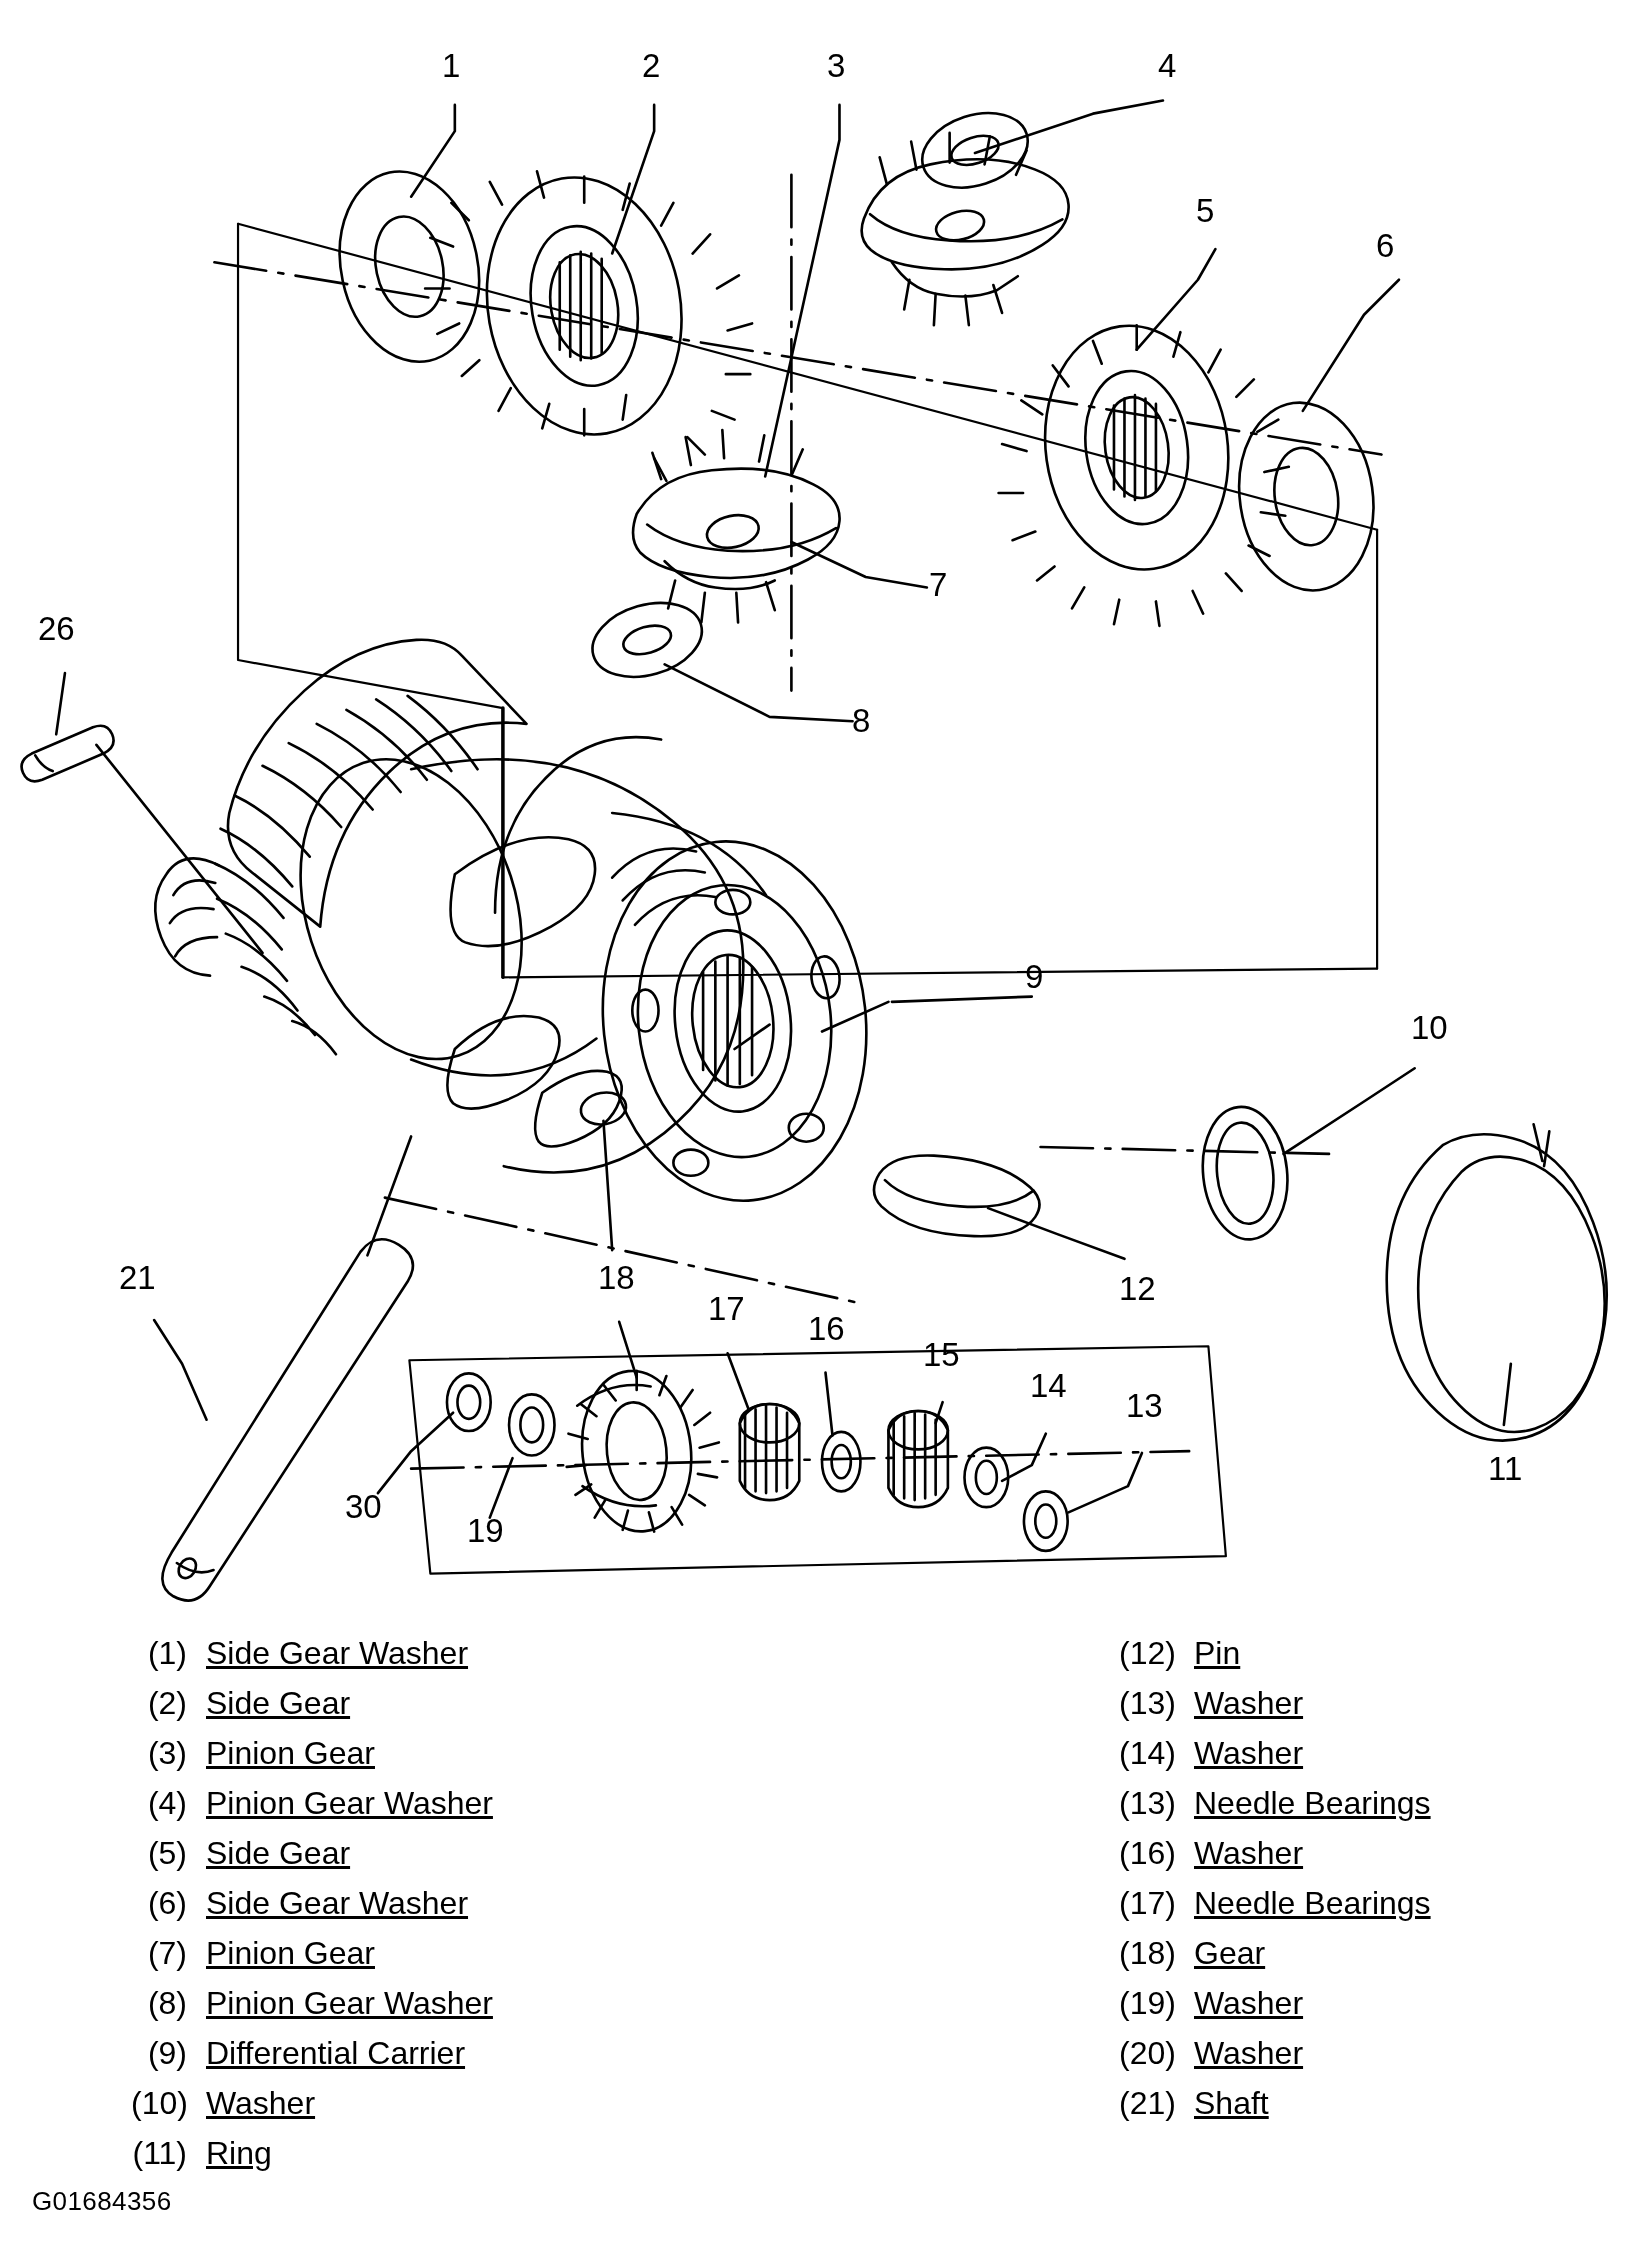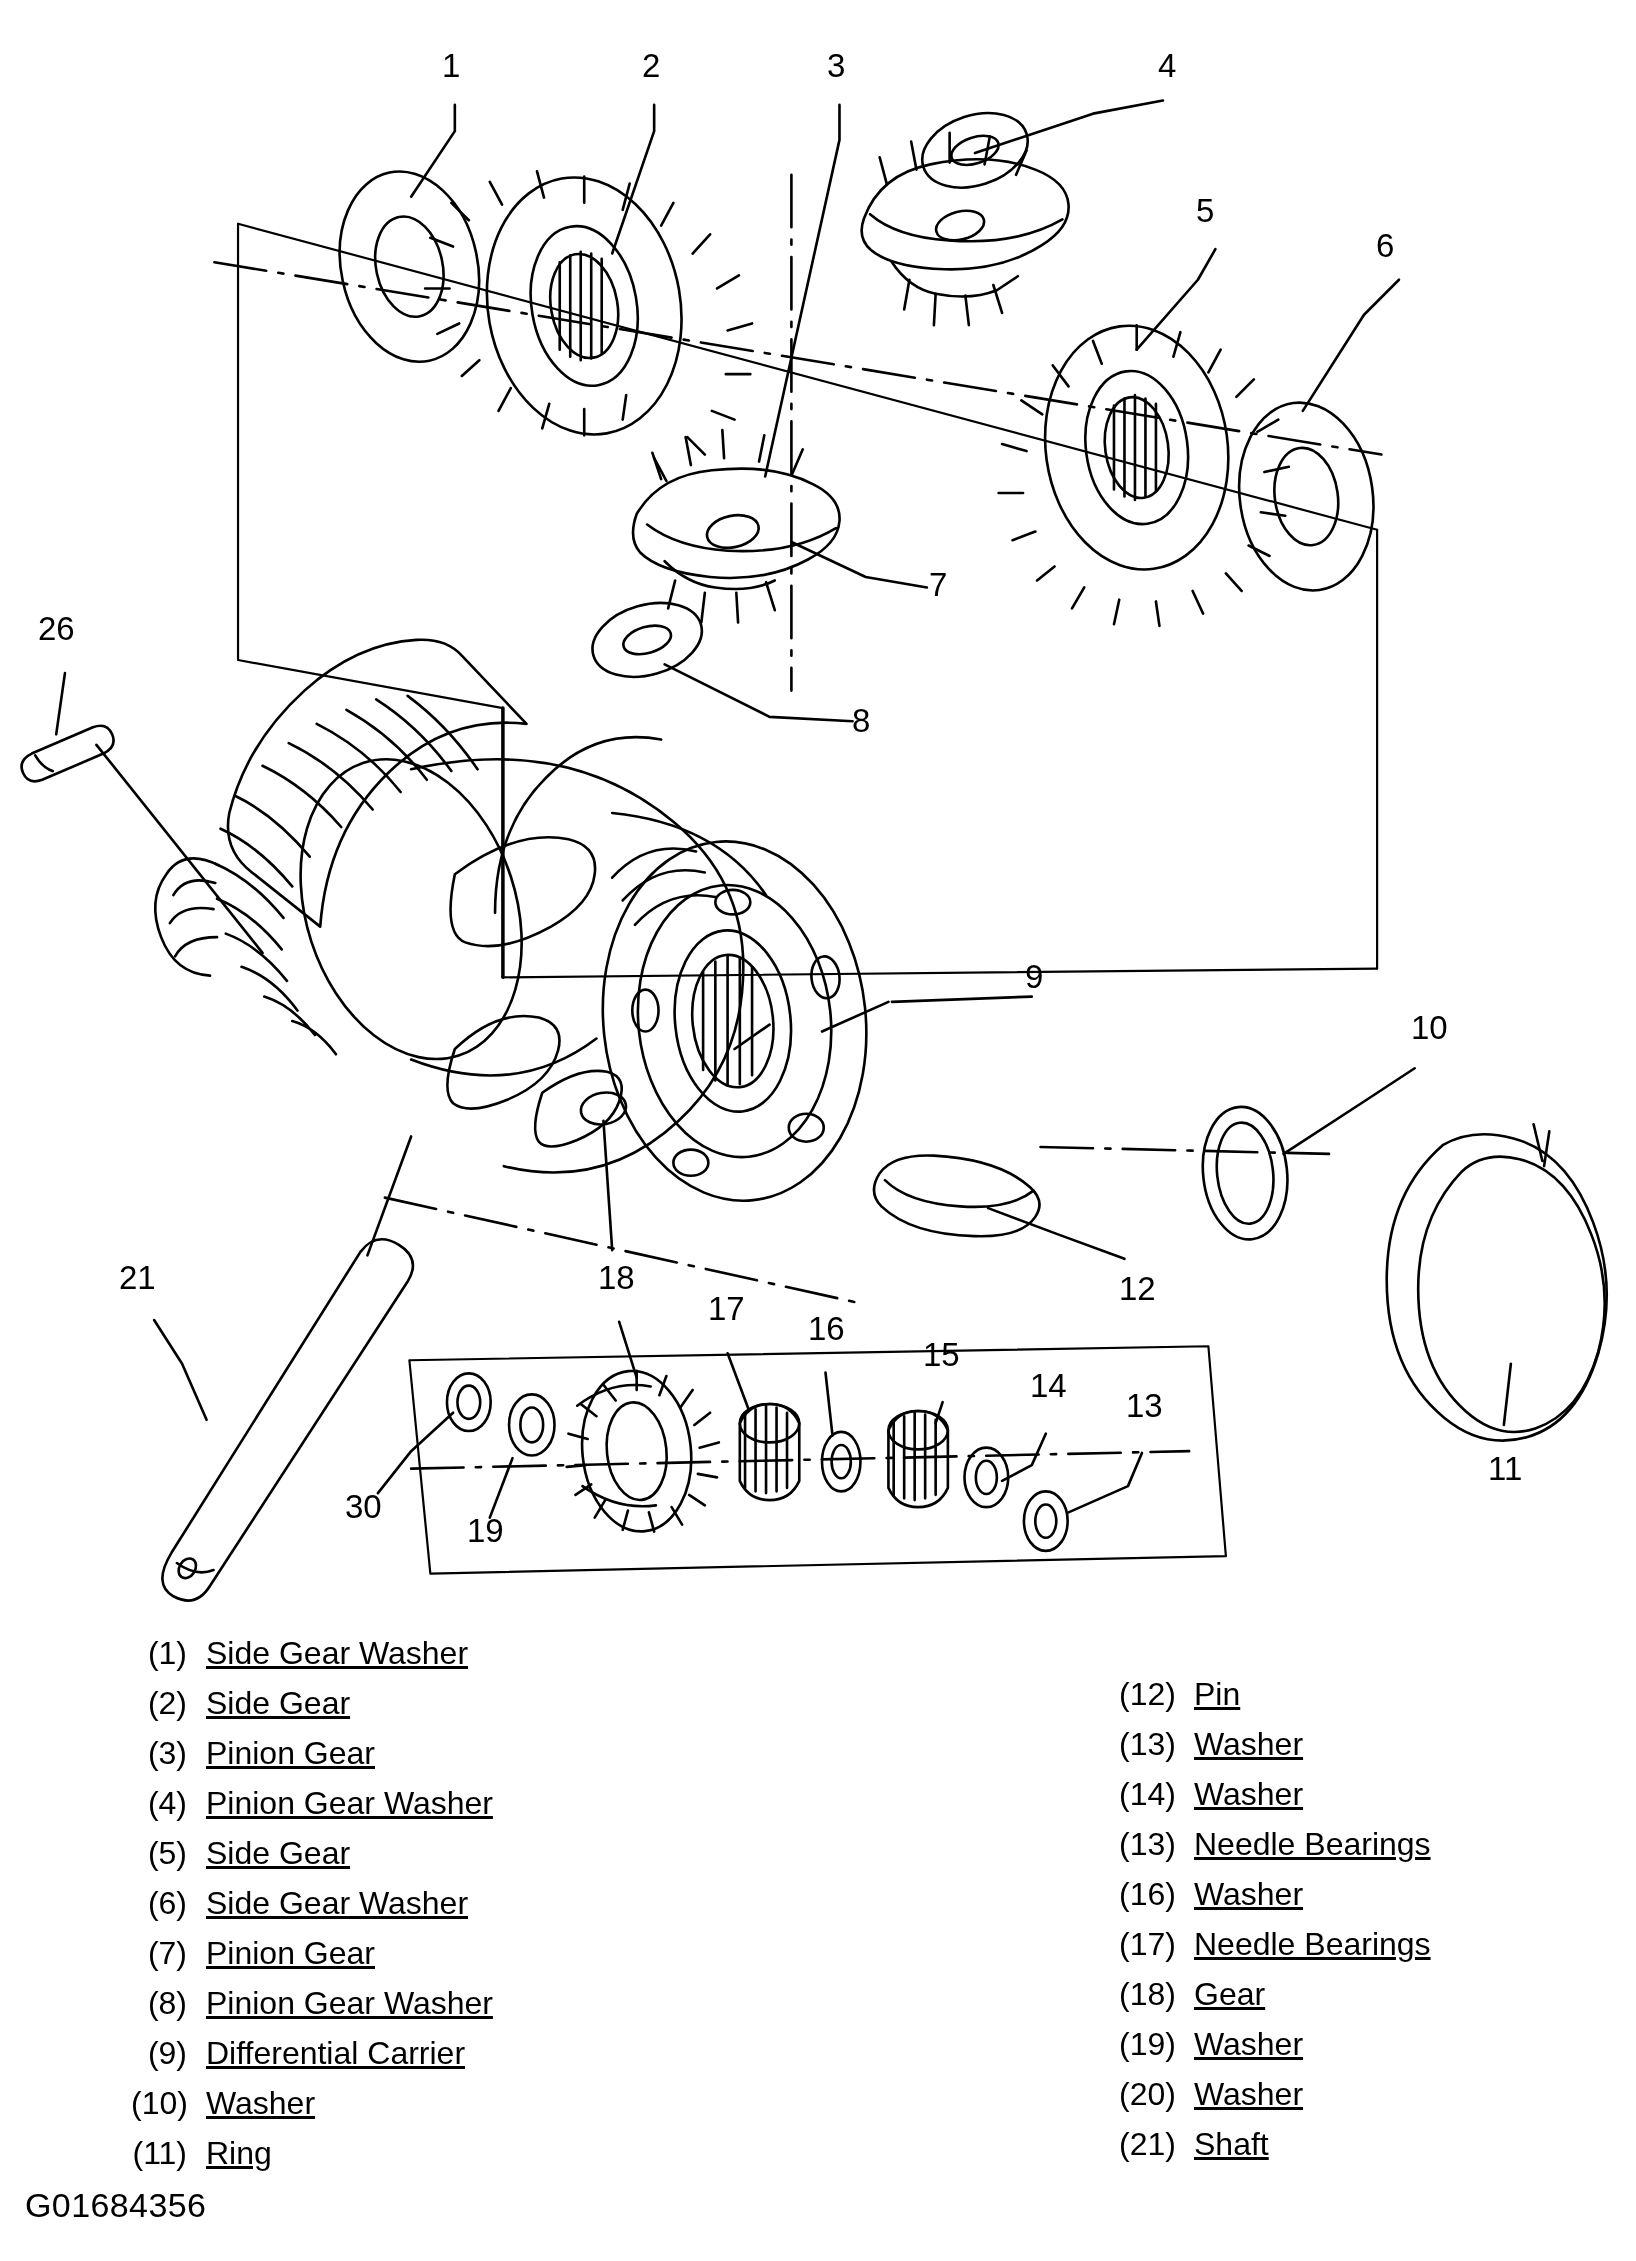--- a/index.html
+++ b/index.html
@@ -9,26 +9,26 @@
   
   #drawing{position:absolute;left:0;top:0;width:1637px;height:1626px;}
   #drawing svg{display:block;}
 
   .callout{position:absolute;font-size:33px;font-weight:400;line-height:1;color:#000;}
 
   
   #legend{position:absolute;left:0;top:1635px;width:1637px;height:542px;}
   .legend-col{position:absolute;top:0;}
   .legend-col.left{left:131px;}
-  .legend-col.right{left:1119px;margin-top:41px;}
+  .legend-col.right{left:1119px;}
   .legend-row{display:flex;align-items:baseline;height:50px;}
   .legend-num{width:75px;text-align:right;font-size:32px;padding-right:19px;box-sizing:border-box;}
   .legend-label{font-size:32px;text-decoration:underline;}
 
-  #figcode{position:absolute;left:25px;top:2186px;font-size:34px;letter-spacing:0.4px;}
+  #figcode{position:absolute;left:32px;top:2186px;font-size:26px;letter-spacing:0.4px;}
 </style>
 </head>
 <body>
 
 <div id="page">
 
   <div id="drawing">
     <svg width="1637" height="1626" viewBox="0 0 1872 1860" xmlns="http://www.w3.org/2000/svg">
       <g fill="none" stroke="#000" stroke-width="3" stroke-linecap="round" stroke-linejoin="round">
 

